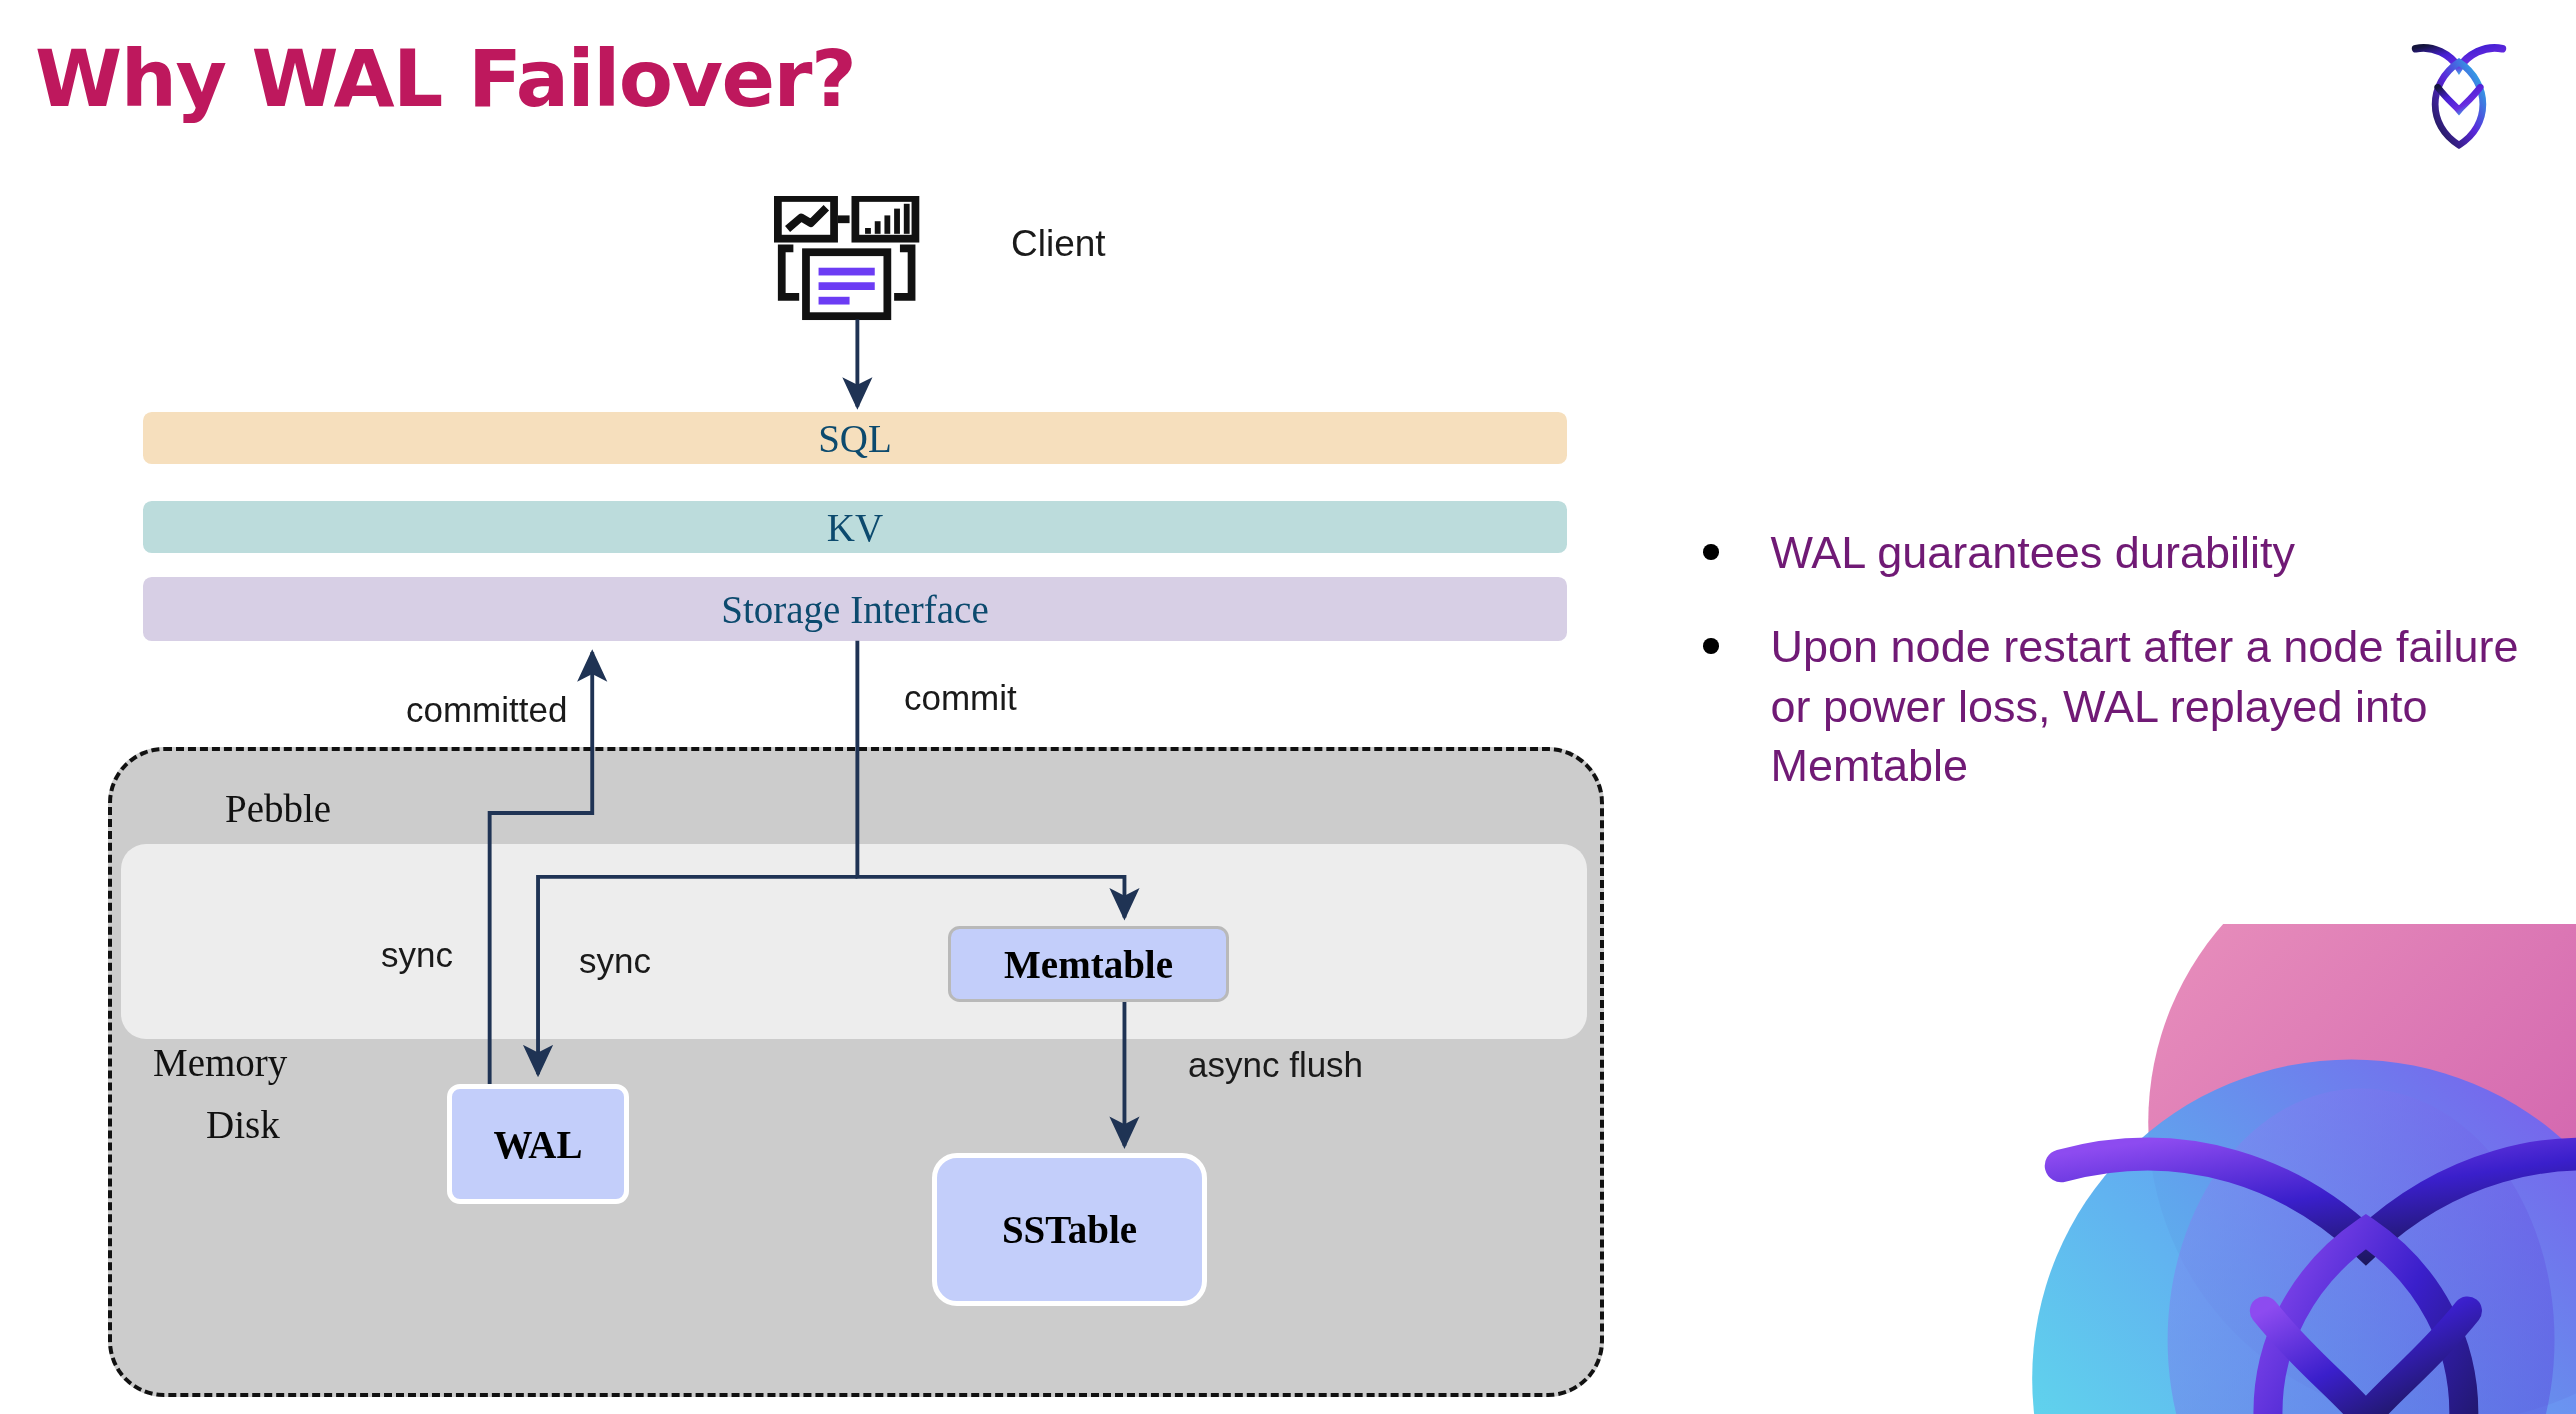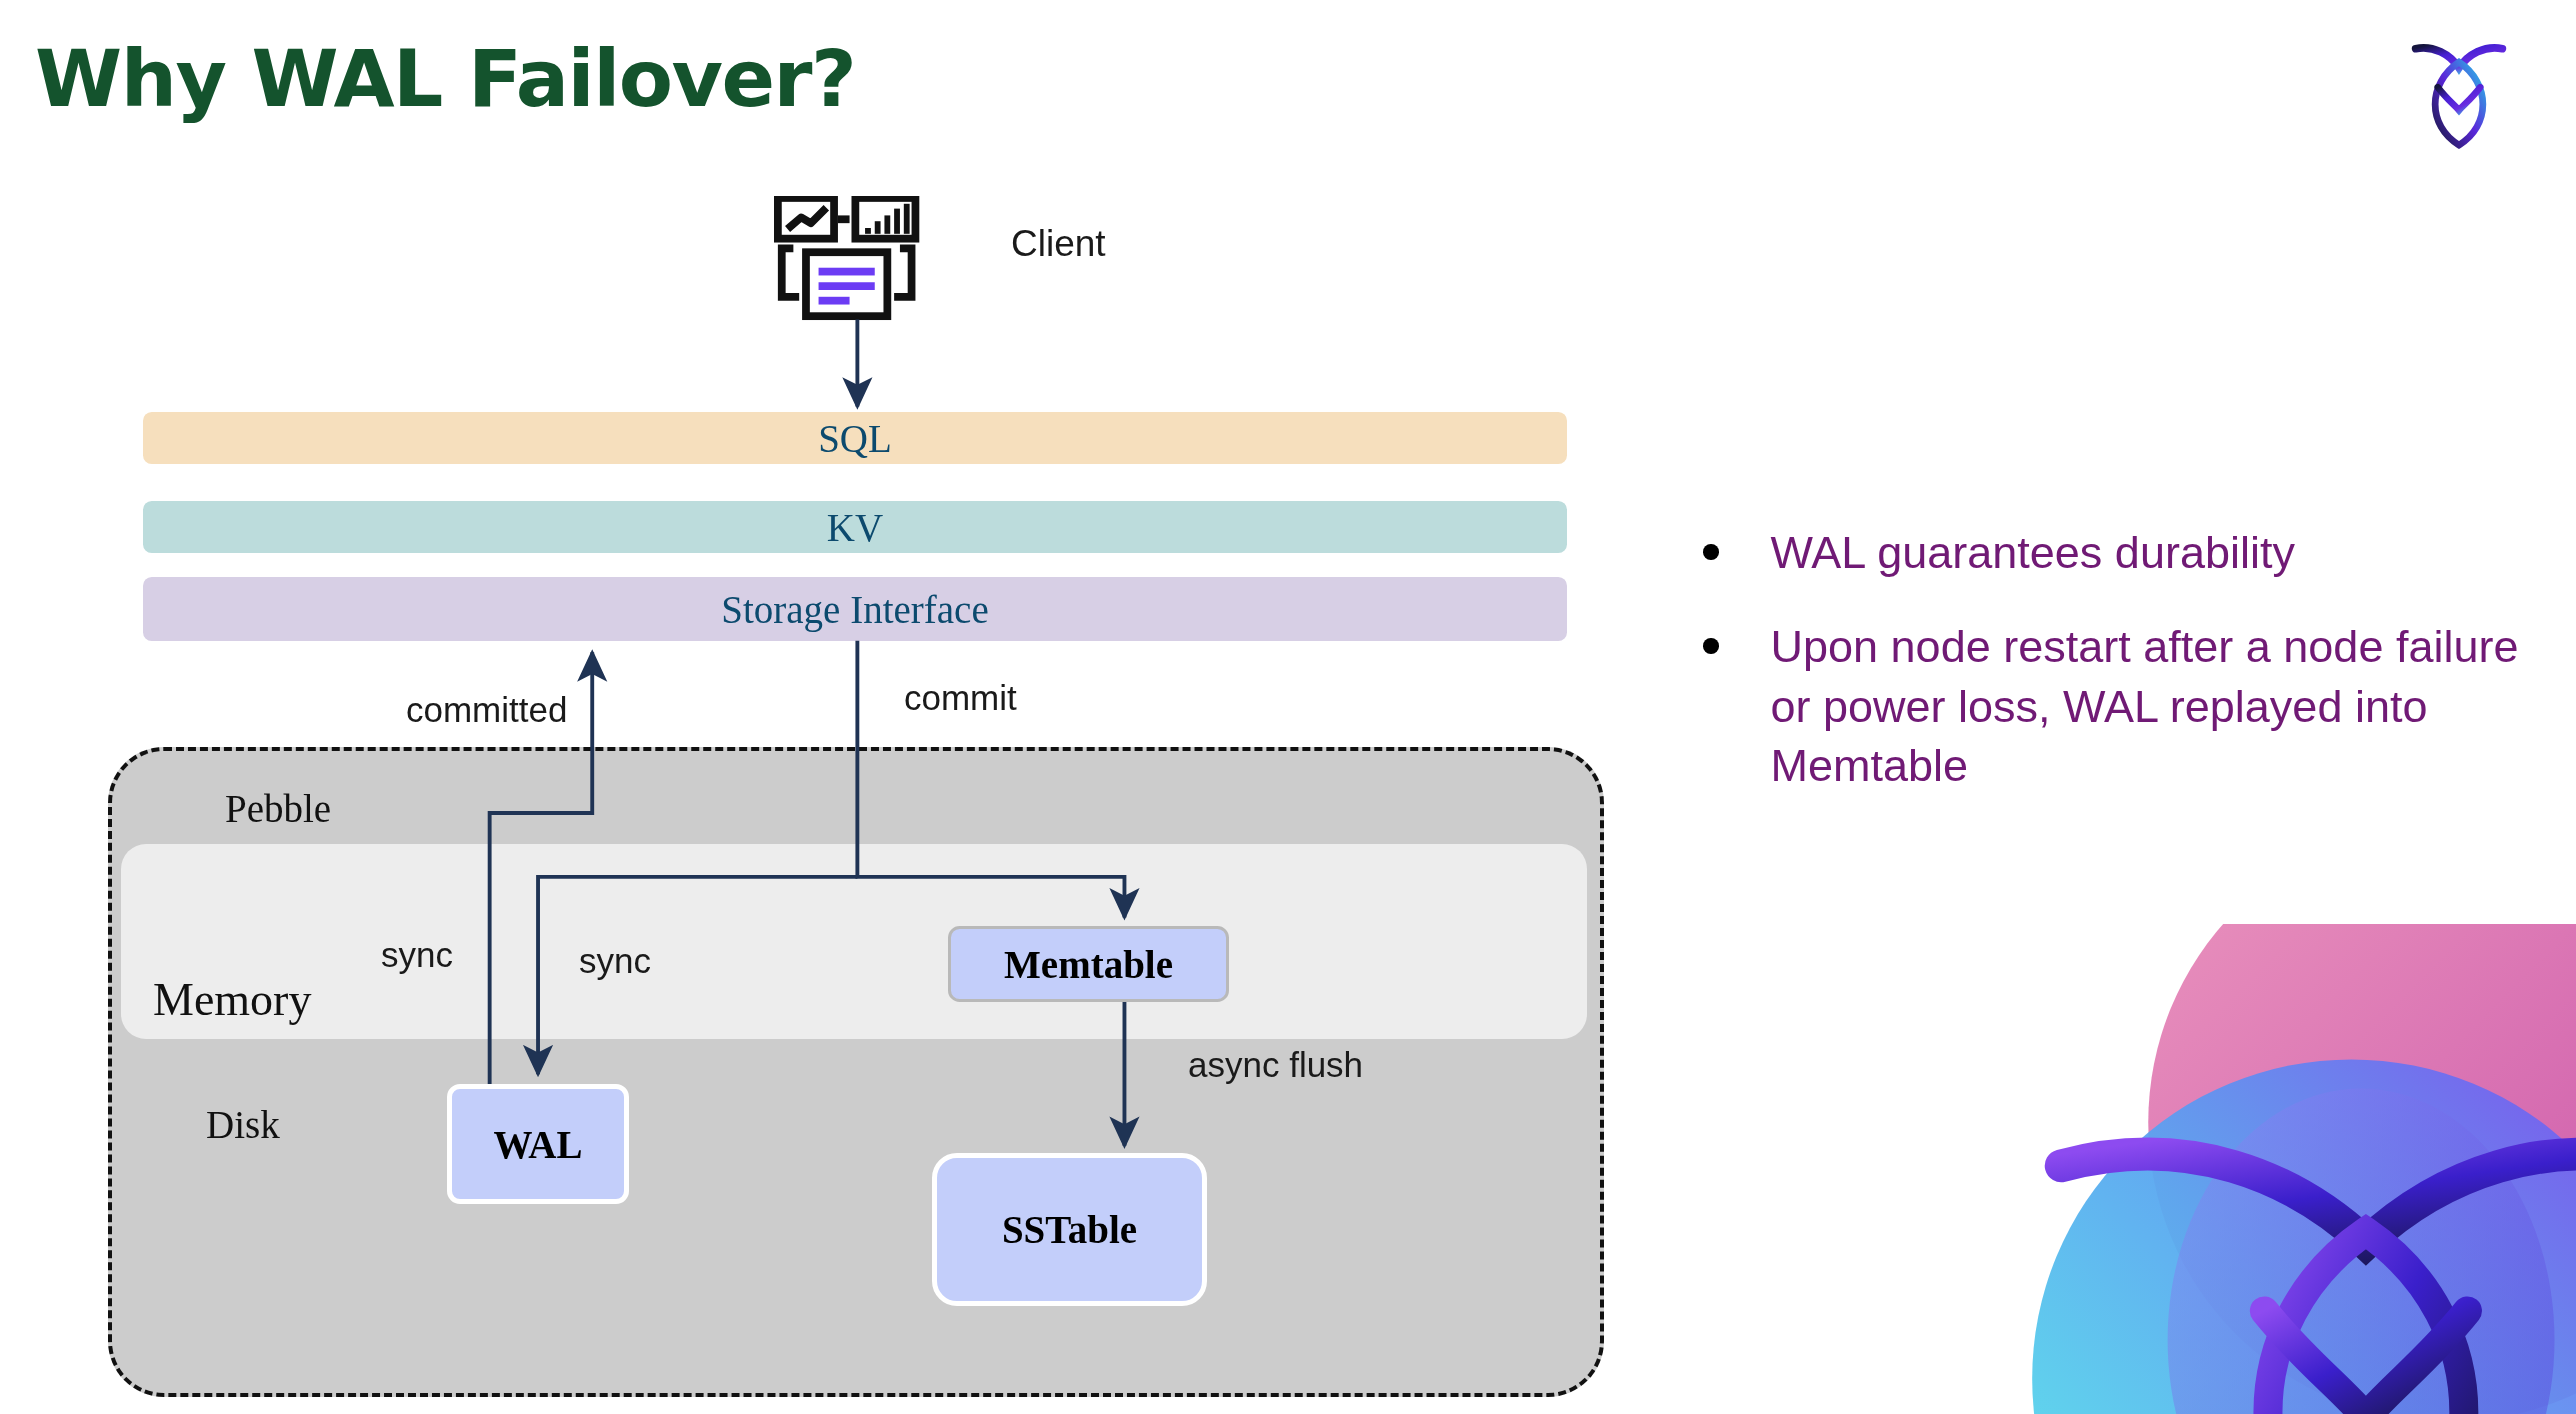--- a/index.html
+++ b/index.html
@@ -18,21 +18,21 @@
 
   
   #slide-title {
     position: absolute;
     left: 35px;
     top: 33px;
     font-family: "DejaVu Sans", sans-serif;
     font-size: 79px;
     font-weight: 700;
     letter-spacing: -1.5px;
-    color: #14532d;
+    color: #be185d;
     white-space: nowrap;
   }
 
   
   #brand-logo {
     position: absolute;
     left: 2406px;
     top: 35px;
     width: 106px;
     height: 116px;
@@ -122,23 +122,23 @@
     left: 121px;
     top: 844px;
     width: 1466px;
     height: 195px;
     background: #EDEDED;
     border-radius: 25px;
   }
   #memory-label {
     position: absolute;
     left: 153px;
-    top: 973px;
-    font-family: "Liberation Serif", serif;
-    font-size: 46px;
+    top: 1040px;
+    font-family: "Liberation Serif", serif;
+    font-size: 39px;
     color: #111111;
   }
   #disk-label {
     position: absolute;
     left: 206px;
     top: 1102px;
     font-family: "Liberation Serif", serif;
     font-size: 39px;
     color: #111111;
   }

